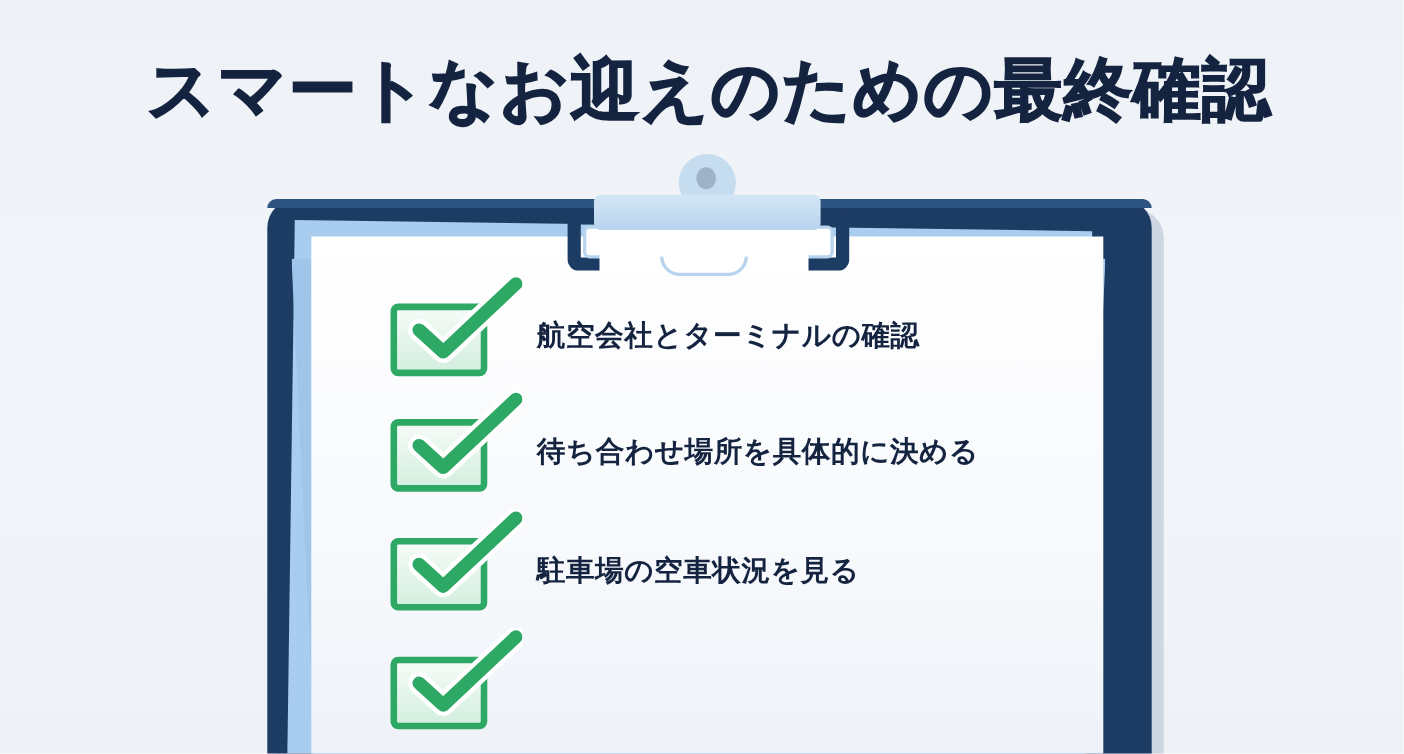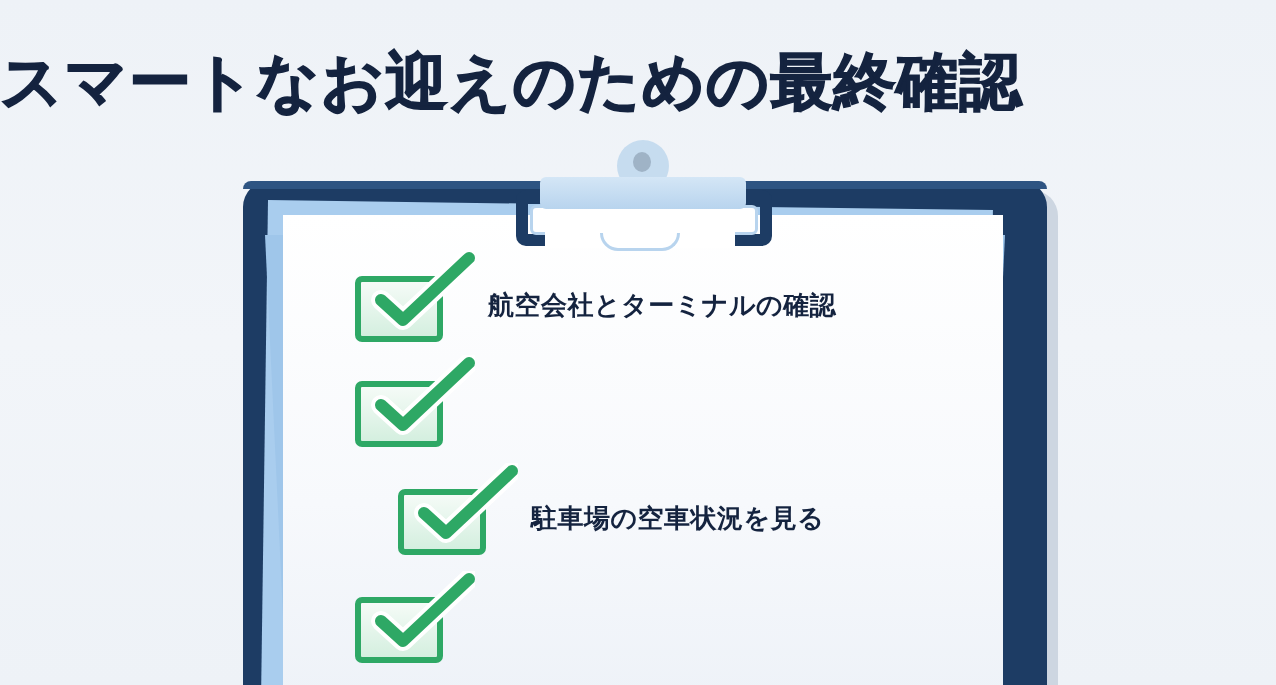--- a/index.html
+++ b/index.html
@@ -2,21 +2,21 @@
 <html><head>
   <meta charset="utf-8">
   <style>
     html, body { margin: 0; padding: 0; }
     body {
       width: 1276px; height: 685px; overflow: hidden; position: relative;
       background: linear-gradient(180deg, #eef2f7 0%, #f2f5f9 50%, #eef2f7 100%);
       font-family: "DejaVu Sans", "Liberation Sans", sans-serif;
     }
     .title {
-      position: absolute; left: 0; top: 40px; width: 1156px; text-align: left;
+      position: absolute; left: 0; top: 40px; width: 1156px; text-align: right;
       font-size: 62px; font-weight: bold; color: #14233f; letter-spacing: 1px;
       -webkit-text-stroke: 1.5px #14233f;
       line-height: 84px;
     }
     
     .board-shadow {
       position: absolute; left: 252px; top: 190px; width: 806px; height: 520px;
       background: #cdd6e1; border-radius: 26px;
     }
     .board {
@@ -121,23 +121,24 @@
     </svg>
     <span class="item-label">航空会社とターミナルの確認</span>
   </div>
 
   <div class="item" style="top:367px;">
     <div class="checkbox"></div>
     <svg class="checkmark" viewBox="0 0 110 90">
       <polyline points="16,50 38,70 104,8" fill="none" stroke="#ffffff" stroke-width="20" stroke-linecap="round" stroke-linejoin="round"></polyline>
       <polyline points="16,50 38,70 104,8" fill="none" stroke="#2ea865" stroke-width="12" stroke-linecap="round" stroke-linejoin="round"></polyline>
     </svg>
+    <span class="item-label">待ち合わせ場所を具体的に決める</span>
   </div>
 
-  <div class="item" style="top:475px;margin-left:43px;">
+  <div class="item" style="top:475px;">
     <div class="checkbox"></div>
     <svg class="checkmark" viewBox="0 0 110 90">
       <polyline points="16,50 38,70 104,8" fill="none" stroke="#ffffff" stroke-width="20" stroke-linecap="round" stroke-linejoin="round"></polyline>
       <polyline points="16,50 38,70 104,8" fill="none" stroke="#2ea865" stroke-width="12" stroke-linecap="round" stroke-linejoin="round"></polyline>
     </svg>
     <span class="item-label">駐車場の空車状況を見る</span>
   </div>
 
   <div class="item" style="top:583px;">
     <div class="checkbox"></div>

